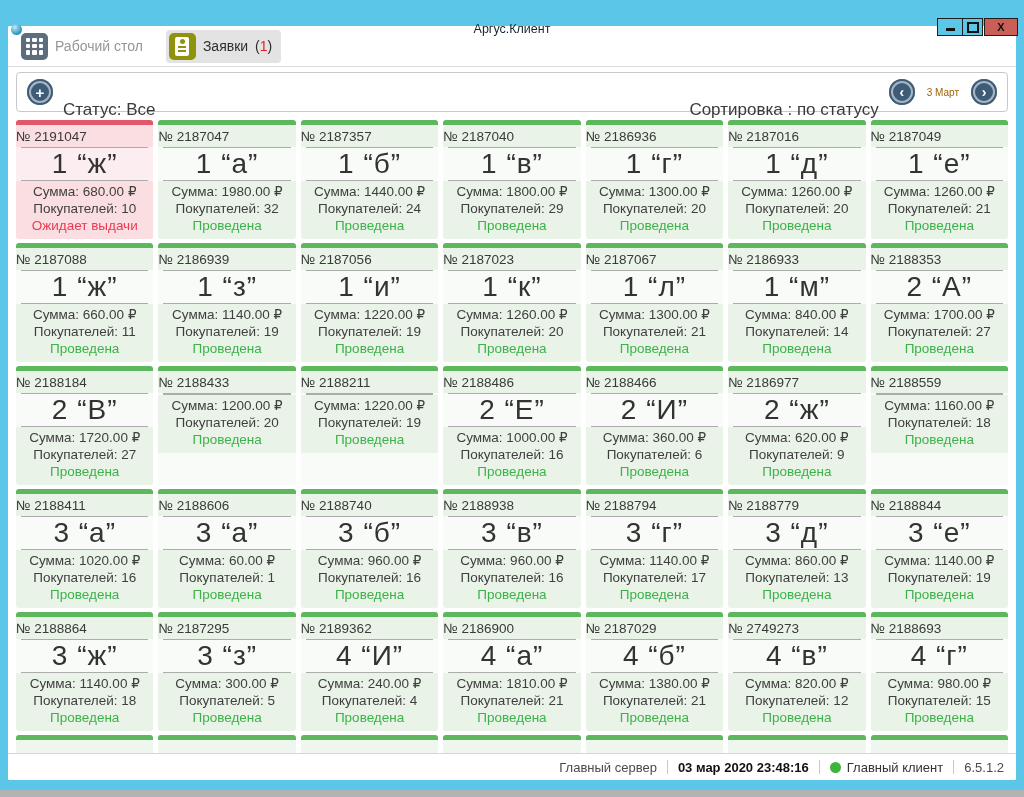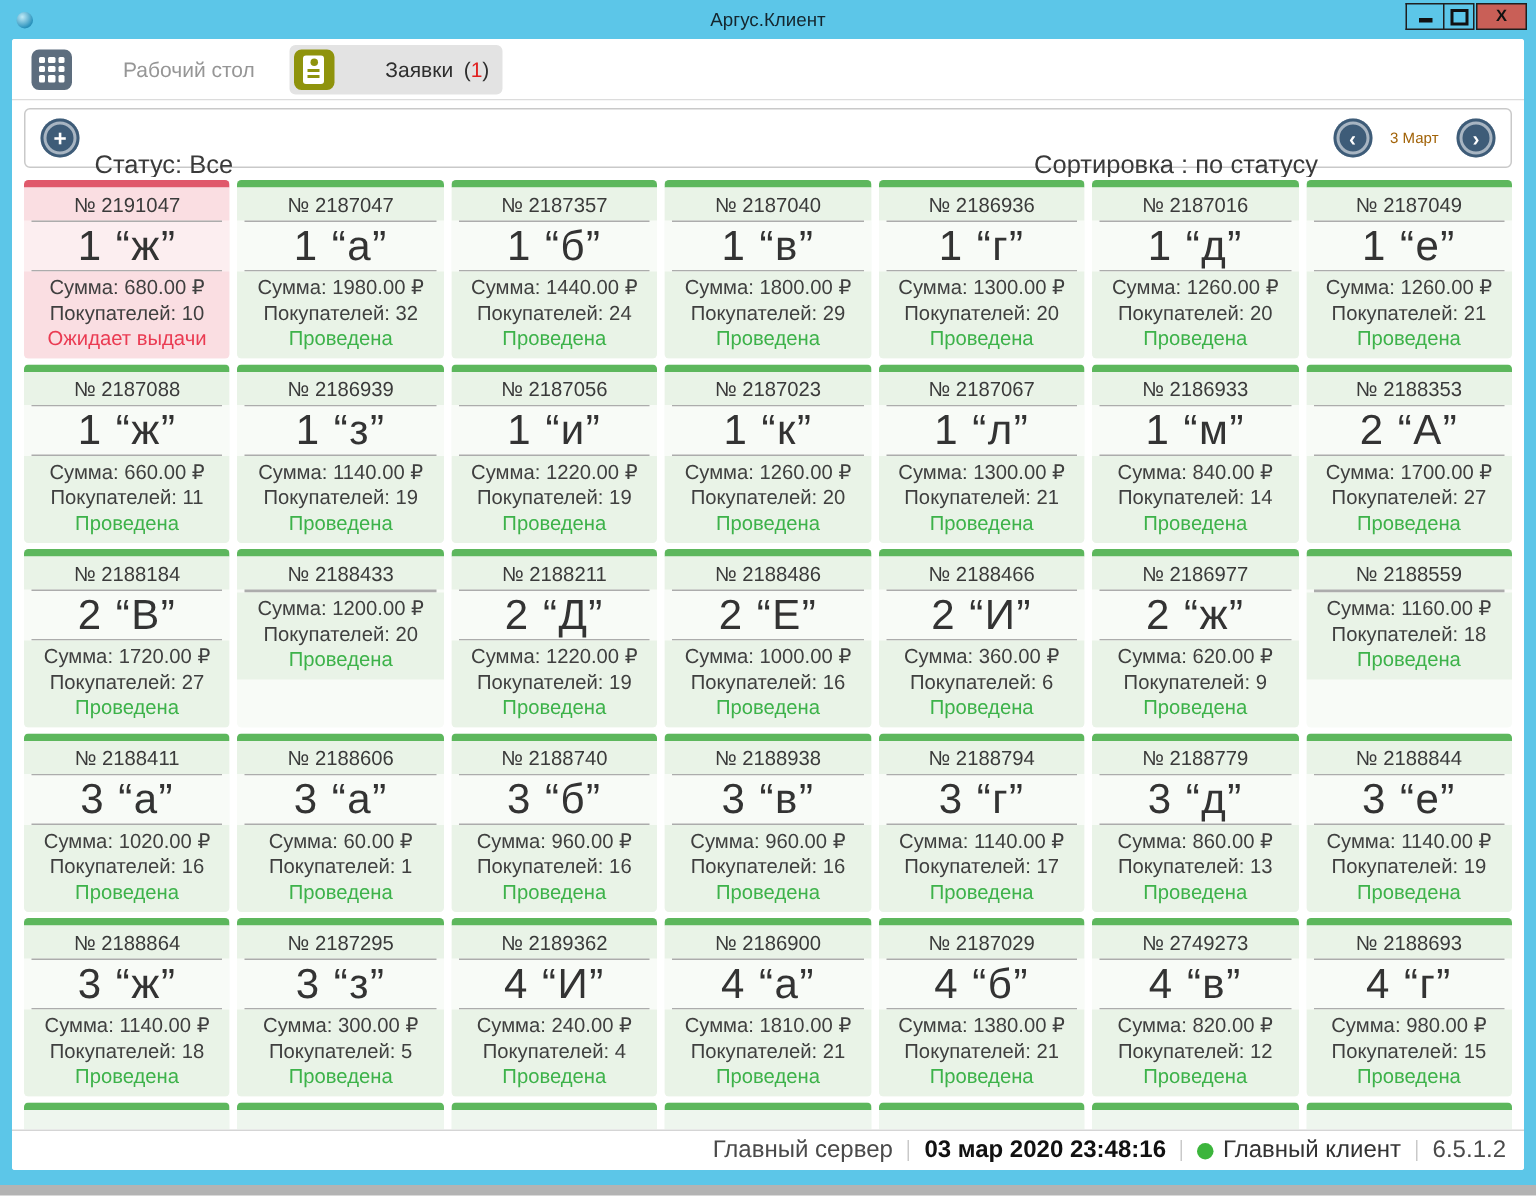--- a/index.html
+++ b/index.html
@@ -8,21 +8,21 @@
     font-family:"Liberation Sans","DejaVu Sans",sans-serif;
     -webkit-font-smoothing:antialiased;position:relative;overflow:hidden;
   }
   
   .window{
     position:absolute;left:0;top:0;width:1024px;height:790px;
     background:#5cc6e8;box-sizing:border-box;
     padding:26px 8px 10px 8px;
   }
   .titlebar{
-    position:absolute;left:0;top:0;width:100%;height:26px;
+    position:absolute;left:0;top:16px;width:100%;height:26px;
     display:flex;align-items:center;justify-content:center;
     font-size:12.5px;color:#14262e;
   }
   .app-icon{
     position:absolute;left:11px;top:8px;width:11px;height:11px;border-radius:50%;
     background:radial-gradient(circle at 35% 30%,#bfeaf7,#2b93bd 70%,#1c7094);
   }
   .win-btns{position:absolute;right:6px;top:2px;display:flex;}
   .win-btn{
     height:18px;box-sizing:border-box;border:1px solid #1f1f1f;
@@ -39,21 +39,21 @@
     width:100%;height:754px;background:#fff;border-radius:2px;
     display:flex;flex-direction:column;overflow:hidden;
   }
   
   .tabbar{
     height:40px;flex:none;display:flex;align-items:center;gap:14px;
     padding:0 10px;border-bottom:1px solid #dcdcdc;background:#fff;
   }
   .tab{display:flex;align-items:center;gap:7px;cursor:pointer;padding:3px 9px 3px 3px;border-radius:4px;}
   .tab.active{background:#e3e3e3;}
-  .tab-label{font-size:14px;color:#969696;margin-left:27px;}
+  .tab-label{font-size:14px;color:#969696;}
   .tab.active .tab-label{color:#2e2e2e;}
   .tab-count{font-size:14px;color:#2e2e2e;}
   .tab-count .red{color:#e01f1f;}
   .grid-icon{
     width:27px;height:27px;border-radius:5px;background:#5d6d7e;flex:none;
     display:grid;grid-template-columns:repeat(3,1fr);gap:2px;padding:5px;box-sizing:border-box;
   }
   .grid-icon i{background:#fff;border-radius:1px;}
   .orders-icon{
     width:27px;height:27px;border-radius:5px;background:#8f930c;flex:none;
@@ -90,21 +90,21 @@
     display:grid;grid-template-columns:repeat(7,1fr);
     column-gap:5px;row-gap:4px;
   }
   .card{
     height:119px;border-radius:3px;overflow:hidden;cursor:pointer;
     display:flex;flex-direction:column;background:#f8fbf7;
   }
   .card .bar{height:5px;flex:none;background:#5db75d;}
   .card .num{
     flex:none;background:#e9f3e7;color:#3a3a3a;font-size:13.5px;
-    text-align:center;padding:4px 0 3px;
+    padding:4px 0 3px;
   }
   .card .sep{height:1px;flex:none;background:#acacac;margin:0 5px;}
   .card .name{
     flex:1;display:flex;align-items:center;justify-content:center;
     font-size:28px;color:#333;background:#f8fbf7;letter-spacing:1px;
   }
   .card .info{
     flex:none;background:#e9f3e7;text-align:center;font-size:13.5px;color:#3f3f3f;
     padding:2px 4px 5px;line-height:17px;
   }
@@ -113,21 +113,21 @@
   .card.pending{background:#fceef0;}
   .card.pending .bar{background:#e0596b;}
   .card.pending .num,.card.pending .info{background:#fadee2;}
   .card.pending .name{background:#fceef0;}
   .card.pending .status{color:#ea3b52;}
   .card.stub{background:#eef6ee;}
   
   .statusbar{
     flex:none;height:26px;border-top:1px solid #d5d5d5;background:#fff;
     display:flex;align-items:center;justify-content:flex-end;gap:10px;
-    padding:0 12px;font-size:16px;color:#4a4a4a;
+    padding:0 12px;font-size:13px;color:#4a4a4a;
   }
   .statusbar .dt{font-weight:bold;color:#111;}
   .vsep{width:1px;height:14px;background:#c9c9c9;}
   .client-wrap{display:flex;align-items:center;gap:6px;color:#333;}
   .green-dot{width:11px;height:11px;border-radius:50%;background:#3cb53c;}
 </style>
 </head>
 <body>
 
 <div class="window">
@@ -407,21 +407,20 @@
       <div>Сумма: 1200.00 ₽</div>
       <div>Покупателей: 20</div>
       <div class="status">Проведена</div>
     </div>
   </div>
 
   <div class="card done">
     <div class="bar"></div>
     <div class="num">№ 2188211</div>
     <div class="sep"></div>
-    <div class="name">2 “Д”</div>
     <div class="sep"></div>
     <div class="info">
       <div>Сумма: 1220.00 ₽</div>
       <div>Покупателей: 19</div>
       <div class="status">Проведена</div>
     </div>
   </div>
 
   <div class="card done">
     <div class="bar"></div>

